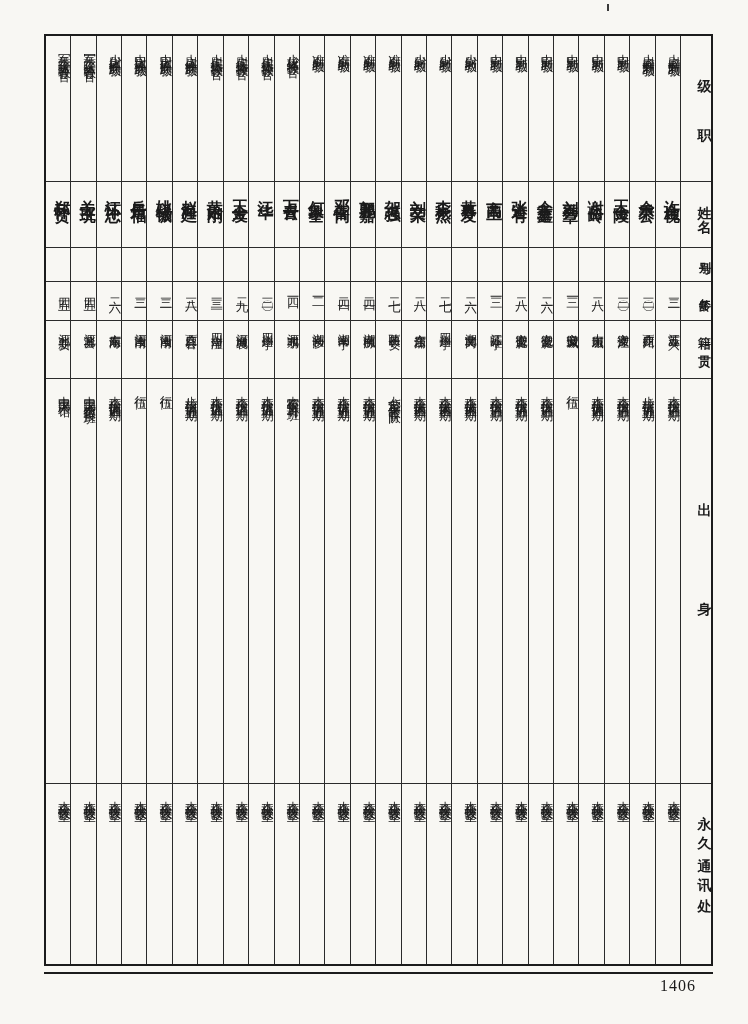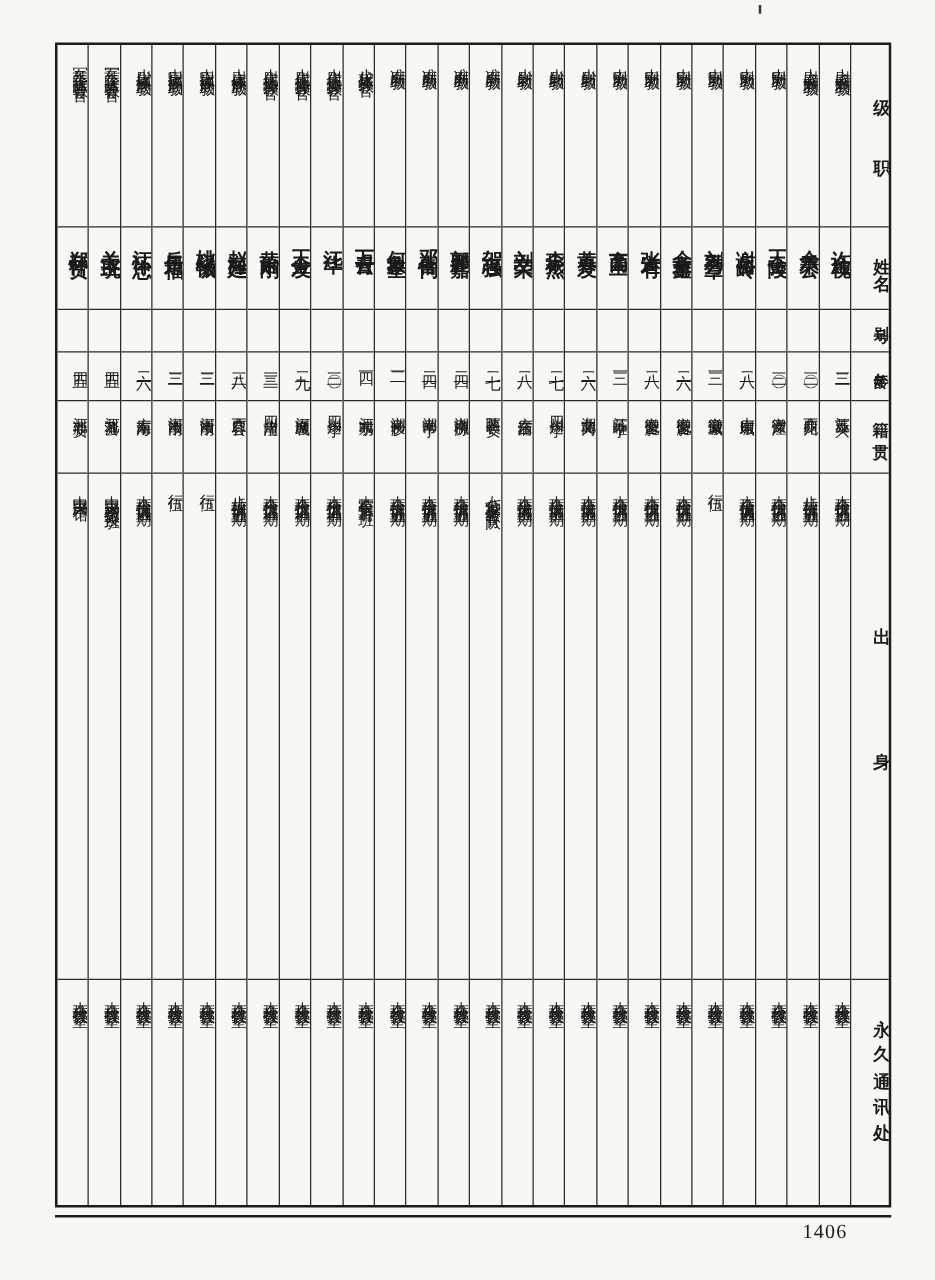--- a/index.html
+++ b/index.html
@@ -65,21 +65,21 @@
   
   .header-col .cell { font-weight: bold; }
   .h-rank       { font-size: 14px; letter-spacing: 50px; padding-top: 32px; }
   .h-name       { font-size: 14px; letter-spacing: 14px; padding-top: 13px; }
   .h-alias      { font-size: 12px; letter-spacing: 2px;  padding-top: 4px;  }
   .h-age        { font-size: 12px; letter-spacing: 2px;  padding-top: 6px;  }
   .h-origin     { font-size: 13px; letter-spacing: 18px; padding-top: 6px;  }
   .h-background { font-size: 14px; letter-spacing: 100px; padding-top: 112px; }
   .h-contact    { font-size: 14px; letter-spacing: 21px; padding-top: 20px; }
   .page-number {
-    position: absolute; left: 642px; top: 977px;
+    position: absolute; left: 660px; top: 977px;
     font-size: 16px; letter-spacing: 1px;
     font-family: "Liberation Serif", "DejaVu Serif", serif;
   }
 </style>
 </head>
 <body>
 
 <div class="scan-mark"></div>
 
 <div class="grid" id="roster">

